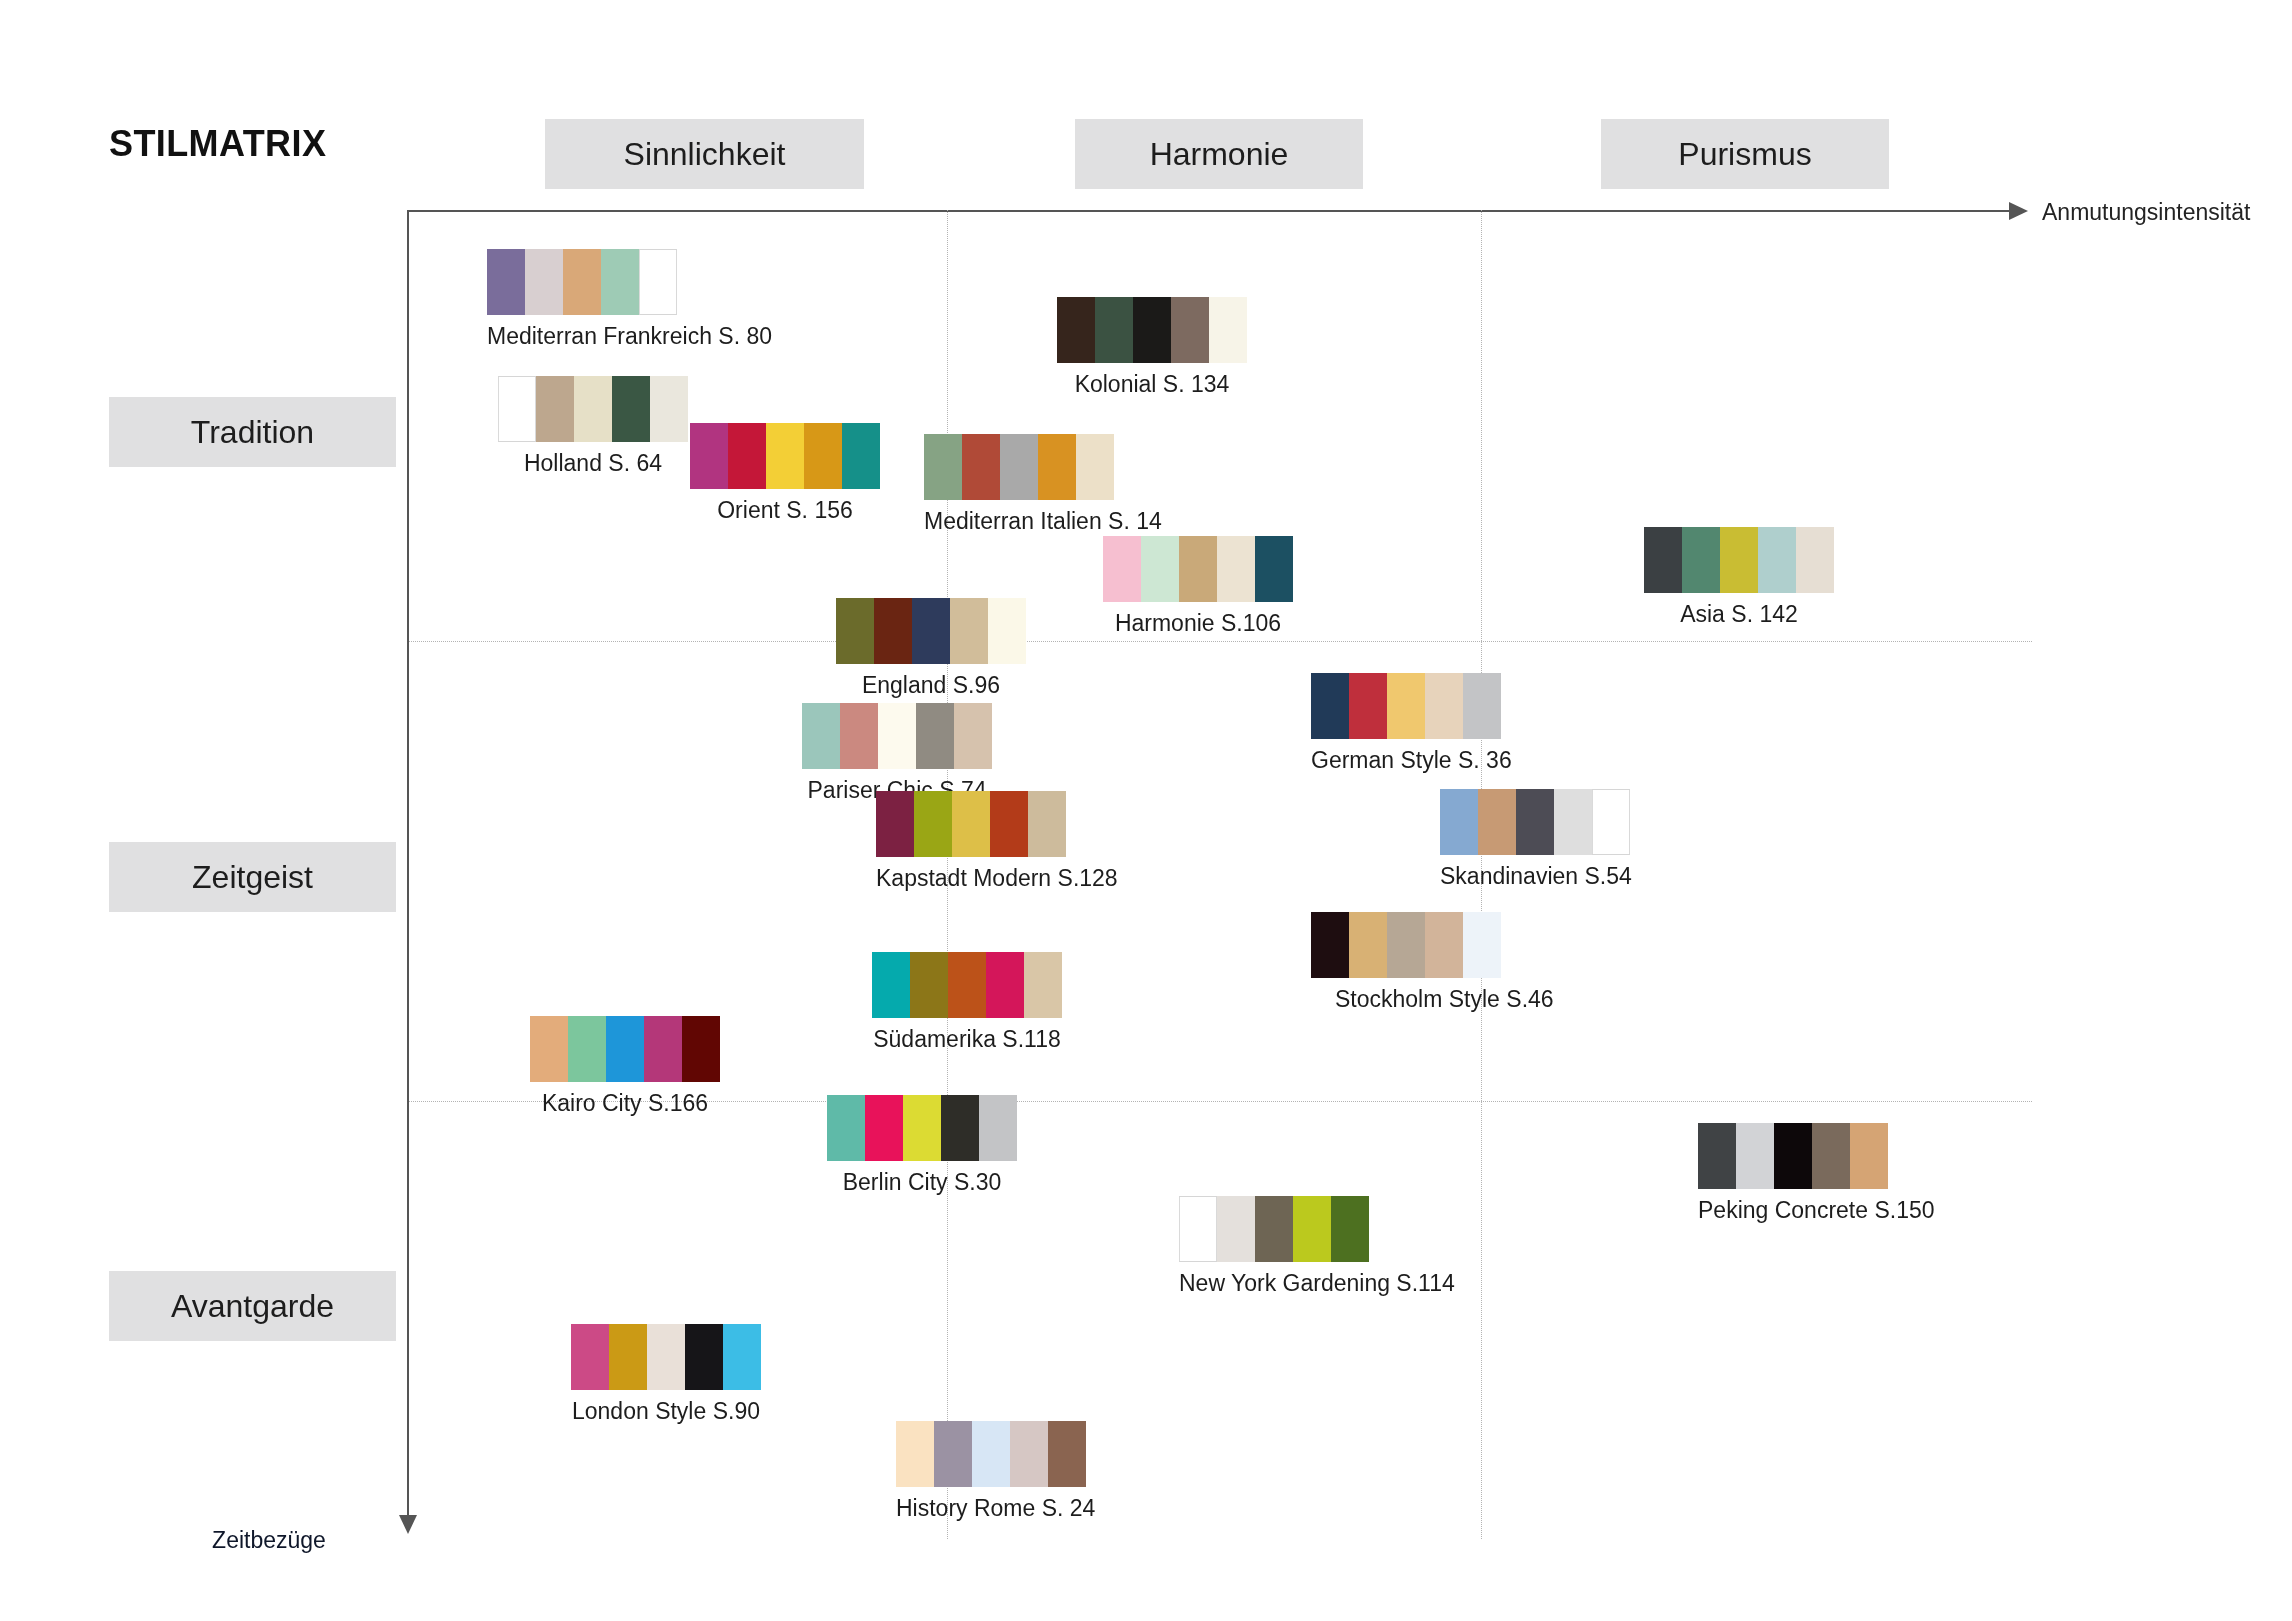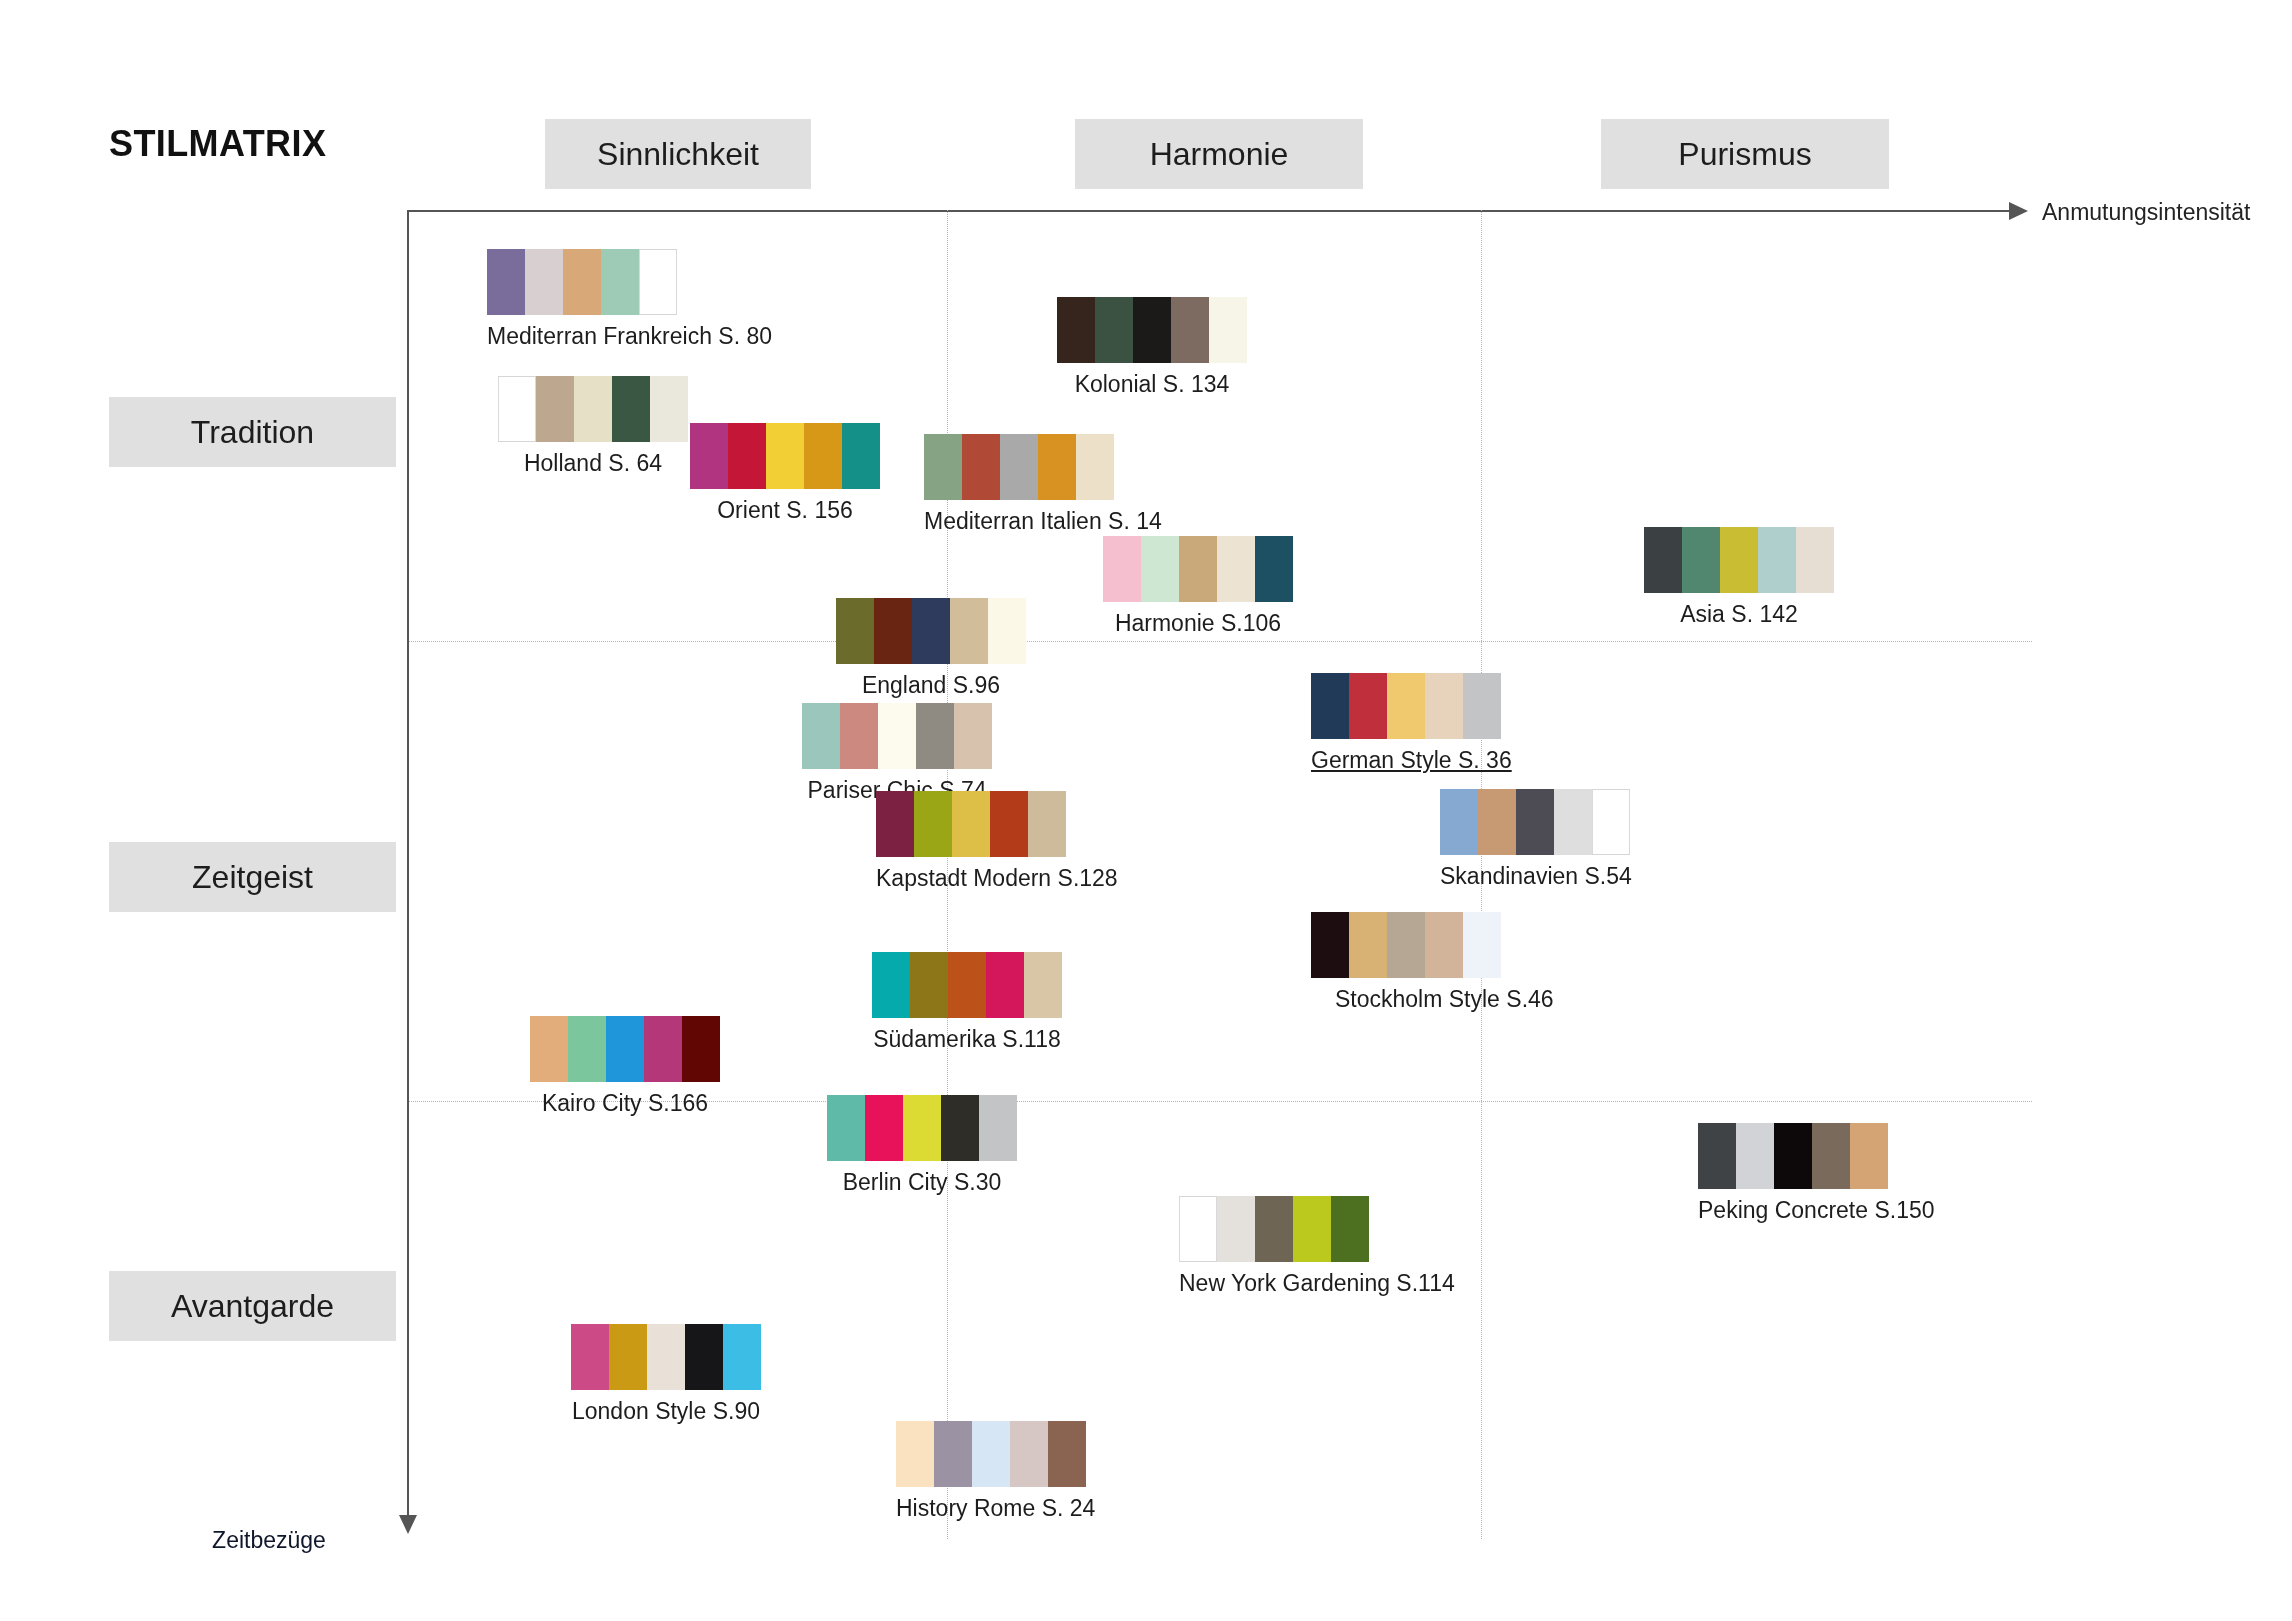--- a/index.html
+++ b/index.html
@@ -167,21 +167,21 @@
   <div id="axis-y-arrow"></div>
   <div id="axis-y-label">Zeitbezüge</div>
 
   <div id="grid-layer">
       <div class="grid-v" style="left: 947px;"></div>
       <div class="grid-v" style="left: 1481px;"></div>
       <div class="grid-h" style="top: 641px;"></div>
       <div class="grid-h" style="top: 1101px;"></div>
     </div>
   <div id="columns-layer">
-      <div class="col-header" style="left: 545px; top: 119px; width: 266px;">Sinnlichkeit</div>
+      <div class="col-header" style="left: 545px; top: 119px; width: 319px;">Sinnlichkeit</div>
       <div class="col-header" style="left: 1075px; top: 119px; width: 288px;">Harmonie</div>
       <div class="col-header" style="left: 1601px; top: 119px; width: 288px;">Purismus</div>
     </div>
   <div id="rows-layer">
       <div class="row-label" style="top: 397px;">Tradition</div>
       <div class="row-label" style="top: 842px;">Zeitgeist</div>
       <div class="row-label" style="top: 1271px;">Avantgarde</div>
     </div>
   <div id="palettes-layer">
       <div class="palette" style="left: 487px; top: 249px;">
@@ -265,21 +265,21 @@
         <div class="palette-label" style="text-align: center;">England S.96</div>
       </div>
       <div class="palette" style="left: 1311px; top: 673px;">
         <div class="swatches">
           <div class="swatch" style="background: rgb(33, 58, 88);"></div>
           <div class="swatch" style="background: rgb(191, 47, 60);"></div>
           <div class="swatch" style="background: rgb(240, 200, 110);"></div>
           <div class="swatch" style="background: rgb(231, 211, 187);"></div>
           <div class="swatch" style="background: rgb(195, 196, 198);"></div>
         </div>
-        <div class="palette-label" style="text-align: left; text-decoration: underline;">German Style S. 36</div>
+        <div class="palette-label" style="text-align: left;">German Style S. 36</div>
       </div>
       <div class="palette" style="left: 802px; top: 703px;">
         <div class="swatches">
           <div class="swatch" style="background: rgb(155, 198, 187);"></div>
           <div class="swatch" style="background: rgb(203, 137, 128);"></div>
           <div class="swatch" style="background: rgb(253, 250, 238);"></div>
           <div class="swatch" style="background: rgb(144, 139, 130);"></div>
           <div class="swatch" style="background: rgb(214, 194, 173);"></div>
         </div>
         <div class="palette-label" style="text-align: center;">Pariser Chic S.74</div>

